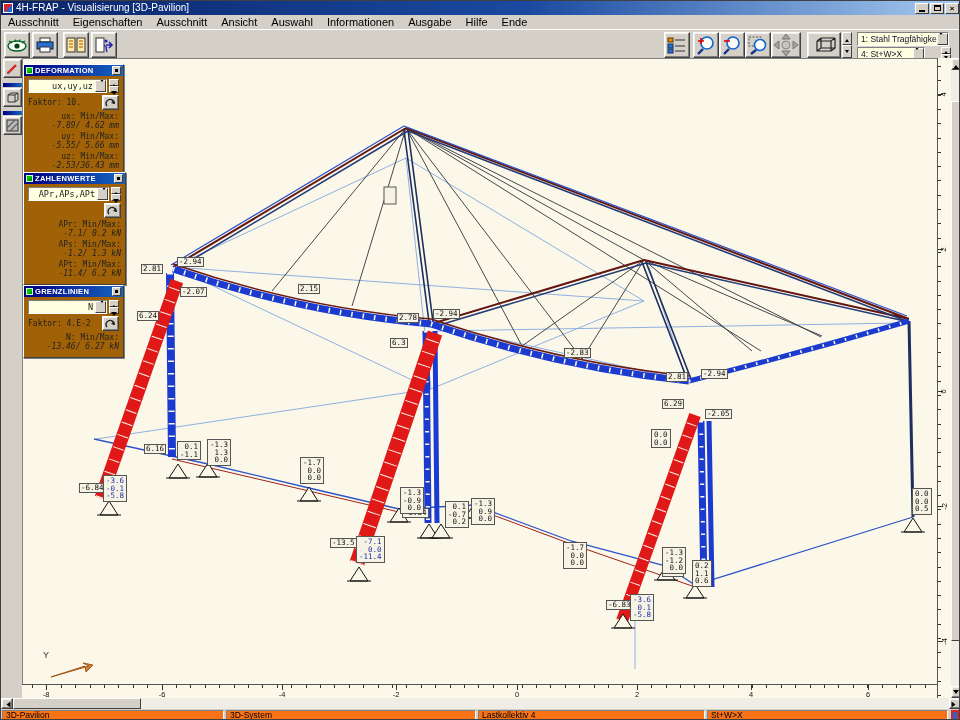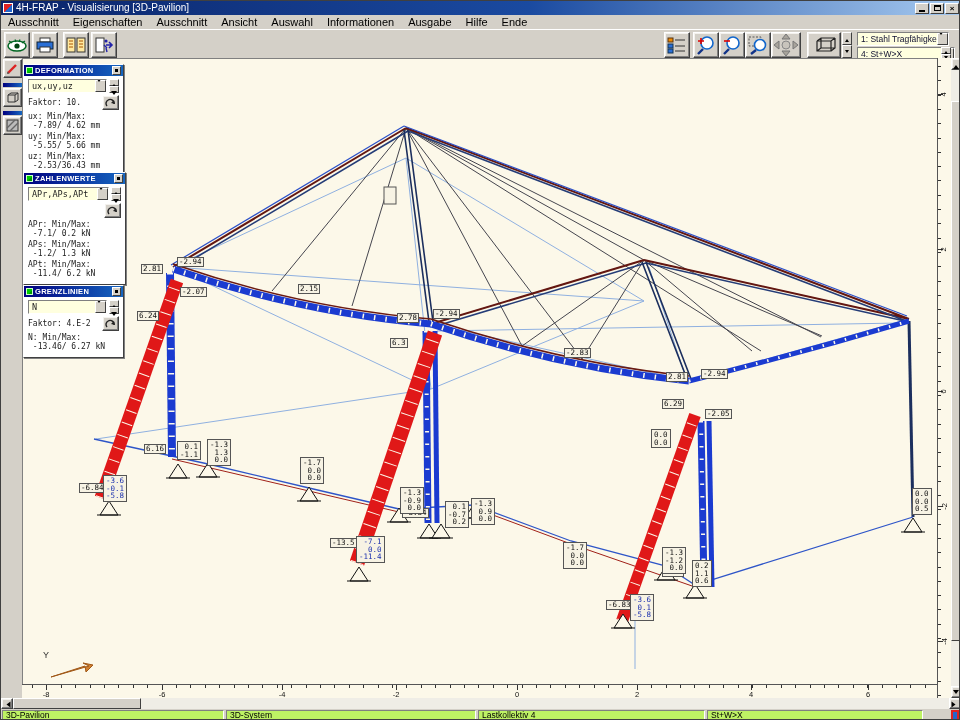--- a/index.html
+++ b/index.html
@@ -73,25 +73,25 @@
     box-shadow:inset -1px -1px 0 #808080,inset 1px 1px 0 #f4f2ee;}
   #vscroll{position:absolute;left:950px;top:57px;width:10px;height:640px;background:#efede6;}
   #vthumb{position:absolute;left:0;top:43px;width:10px;height:540px;background:#d4d0c8;
     border:1px solid;border-color:#fff #404040 #404040 #fff;}
   #hscroll{position:absolute;left:0px;top:697px;width:960px;height:11px;background:#efede6;}
   #hthumb{position:absolute;left:12px;top:0;width:128px;height:11px;background:#d4d0c8;
     border:1px solid;border-color:#fff #404040 #404040 #fff;}
   
   #statusbar{position:absolute;left:0;top:708px;width:960px;height:12px;background:#d4d0c8;
     display:flex;align-items:center;gap:2px;padding:0 1px;}
-  .sfield{height:11px;background:#bef264;border:1px solid;border-color:#808080 #fff #fff #808080;
+  .sfield{height:11px;background:#f97316;border:1px solid;border-color:#808080 #fff #fff #808080;
     font-size:8.5px;line-height:9px;padding:0 3px;color:#000;white-space:nowrap;overflow:hidden;}
   
-  .palette{position:absolute;background:#ffffff;border:1px solid;border-color:#fff #404040 #404040 #fff;
-    box-shadow:1px 1px 0 #808080;}
+  .palette{position:absolute;background:#a16207;border:1px solid;border-color:#fff #404040 #404040 #fff;
+    box-shadow:1px 1px 0 #808080;text-align:right;}
   .ptitle{height:11px;background:linear-gradient(90deg,#000080,#1666c0);display:flex;align-items:center;
     padding:0 2px;}
   .picon{width:7px;height:7px;background:linear-gradient(135deg,#0c0 0 60%,#090 60% 100%);
     border:1px solid #cfc;margin-right:2px;flex:none;}
   .ptext{color:#fff;font-size:7.5px;font-weight:bold;letter-spacing:.3px;white-space:nowrap;}
   .pclose{margin-left:auto;width:9px;height:9px;background:#d4d0c8;border:1px solid;
     border-color:#fff #404040 #404040 #fff;flex:none;}
   .pclose::after{content:"";display:block;width:3px;height:3px;background:#000;margin:2px auto;}
   .pbody{padding:3px 4px 4px 4px;font-family:"DejaVu Sans Mono",monospace;font-size:8px;color:#222;}
   .prow{display:flex;align-items:center;margin-bottom:2px;}
@@ -99,21 +99,21 @@
     border-color:#808080 #fff #fff #808080;font-size:8.5px;line-height:12px;padding:0 13px 0 3px;
     white-space:nowrap;overflow:hidden;flex:1;}
   .pcombo .drop{position:absolute;right:0;top:0;width:11px;height:12px;background:#d4d0c8;
     border:1px solid;border-color:#fff #404040 #404040 #fff;}
   .pspin{width:10px;margin-left:2px;flex:none;}
   .pspin .sb{width:10px;height:7px;background:#d4d0c8;border:1px solid;border-color:#fff #404040 #404040 #fff;}
   .refbtn{width:17px;height:15px;background:#d4d0c8;border:1px solid;border-color:#fff #404040 #404040 #fff;
     box-shadow:inset -1px -1px 0 #808080,inset 1px 1px 0 #f4f2ee;margin-left:auto;
     display:flex;align-items:center;justify-content:center;flex:none;}
   .mm{line-height:9px;white-space:pre;}
-  .mmv{line-height:9px;white-space:pre;margin-bottom:2px;}
+  .mmv{line-height:9px;white-space:pre;margin-bottom:2px;font-style:italic;}
 </style>
 </head>
 <body>
 
 <div id="win">
 
   <div id="titlebar">
     <div id="appicon"></div>
     <div id="apptitle">4H-FRAP - Visualisierung [3D-Pavilion]</div>
     <div class="winbtns">
@@ -219,21 +219,21 @@
         </div>
       <div class="sb" style="height:13px">
           <div class="tri-dn" style="margin-top:4px"></div>
         </div>
     </div>
 
     <div class="combo" style="left:856px;top:2px;width:92px">
       <span>1: Stahl Tragfähigkeit (Th. 1. Or</span>
       <span class="drop"><span class="tri-dn"></span></span>
     </div>
-    <div class="combo" style="left:856px;top:17px;width:98px">
+    <div class="combo" style="left:856px;top:17px;width:68px">
       <span>4: St+W&gt;X</span>
       <span class="drop"><span class="tri-dn"></span></span>
     </div>
     <div class="spin" style="left:940px;top:17px">
       <div class="sb">
           <div class="tri-up"></div>
         </div>
       <div class="sb">
           <div class="tri-dn"></div>
         </div>
@@ -680,16 +680,16 @@
   </div>
 
   <div id="statusbar">
     <svg id="statusicon" width="10" height="11" style="position:absolute;right:1px;top:1px">
       <rect x="1" y="0" width="8" height="11" fill="#d22"></rect>
       <rect x="3" y="2" width="4" height="7" fill="#26c"></rect>
     </svg>
   <div class="sfield" style="width: 222px;">3D-Pavilion</div>
       <div class="sfield" style="width: 250px;">3D-System</div>
       <div class="sfield" style="width: 227px;">Lastkollektiv 4</div>
-      <div class="sfield" style="width: 216px;">St+W&gt;X</div>
+      <div class="sfield" style="width: 241px;">St+W&gt;X</div>
     </div>
 
 </div>
 
 </body></html>

